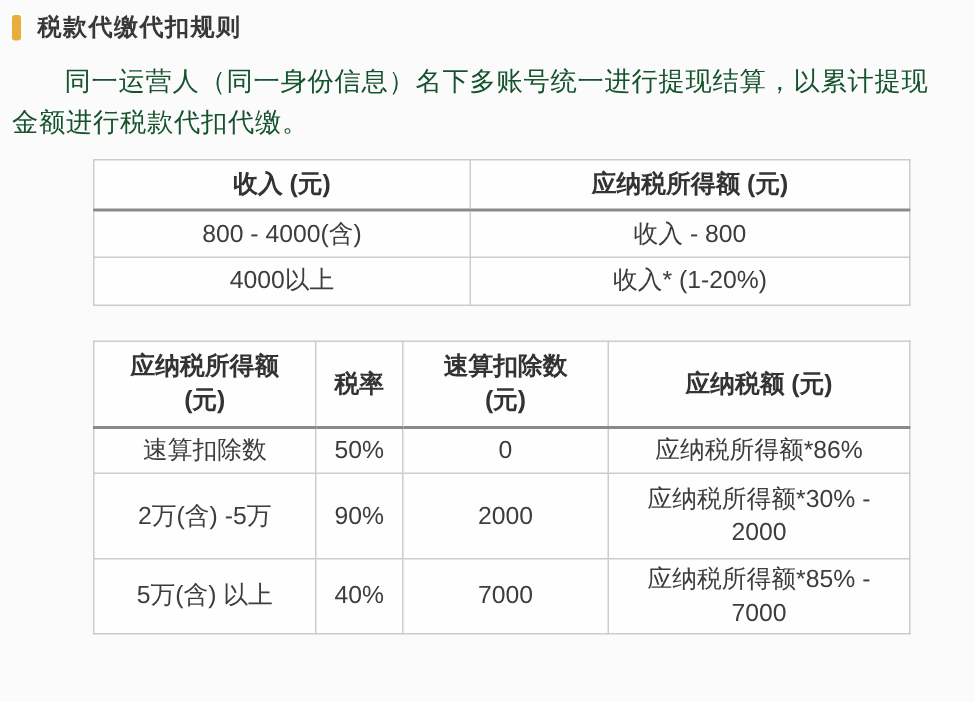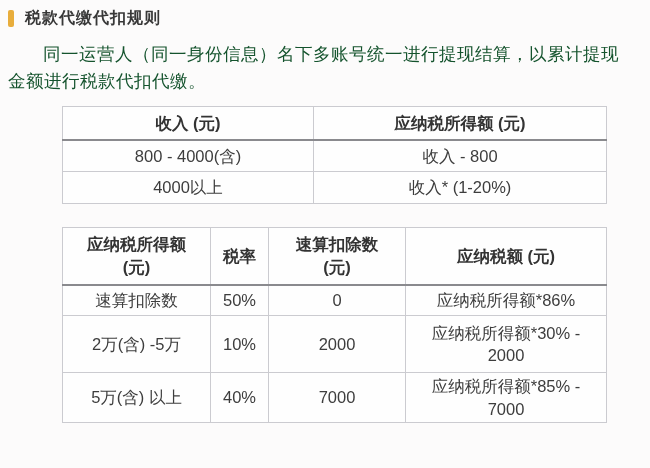--- a/index.html
+++ b/index.html
@@ -133,21 +133,21 @@
     </thead>
     <tbody>
       <tr class="h31">
         <td>速算扣除数</td>
         <td>50%</td>
         <td>0</td>
         <td>应纳税所得额*86%</td>
       </tr>
       <tr class="h57">
         <td>2万(含) -5万</td>
-        <td>10%</td>
+        <td>90%</td>
         <td>2000</td>
         <td>应纳税所得额*30% -
 2000</td>
       </tr>
       <tr class="h50">
         <td>5万(含) 以上</td>
         <td>40%</td>
         <td>7000</td>
         <td>应纳税所得额*85% -
 7000</td>

